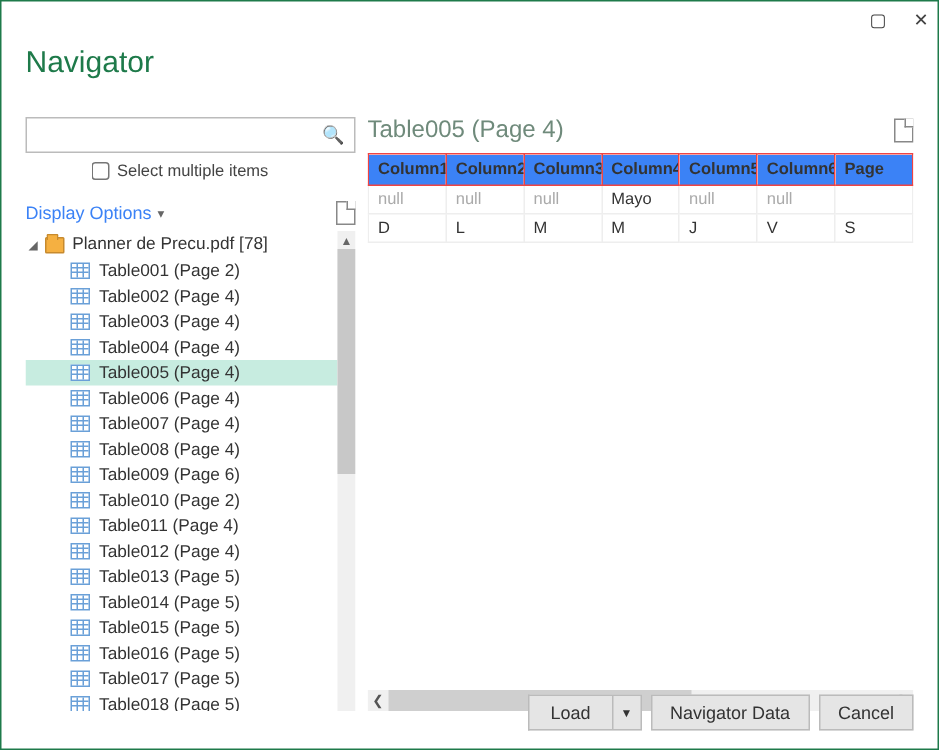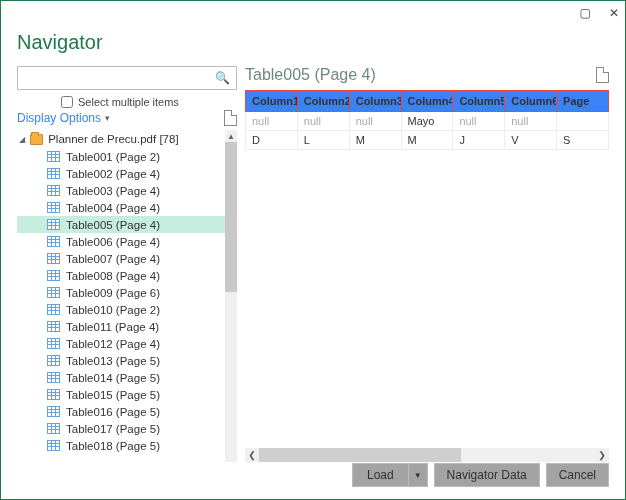--- a/index.html
+++ b/index.html
@@ -1,27 +1,27 @@
 <!DOCTYPE html>
 <html><head>
 <meta charset="utf-8">
 <style>
   * { box-sizing: border-box; font-family: "Segoe UI", Arial, sans-serif; }
   body { margin:0; background:#e8e8e8; width:626px; height:500px; overflow:hidden; }
   .app-border { border:1px solid #1e7a4a; width:626px; height:500px; background:#fff; position:relative; }
   .titlebar { height:24px; display:flex; justify-content:flex-end; align-items:center; padding:0 6px; gap:18px; color:#444; }
   .titlebar span { cursor:default; font-size:12px; }
   .dialog { padding:2px 16px 0 16px; }
-  .dlg-title { color:#1e7a4a; font-size:20px; font-weight:400; margin:4px 0 12px 0; }
+  .dlg-title { color:#1e7a4a; font-size:20px; font-weight:400; margin:4px 0 24px 0; }
   .main { display:flex; gap:8px; height:396px; }
   .left { width:220px; flex:none; display:flex; flex-direction:column; }
   .searchbox { display:flex; align-items:center; border:1px solid #bbb; height:24px; padding:0 6px; font-size:12px; color:#888; margin-bottom:6px; }
   .searchbox input { border:none; outline:none; flex:1; font-size:12px; height:20px; }
   .searchbox .searchicon { color:#555; font-size:12px; }
-  .chkrow { display:flex; align-items:center; font-size:11px; color:#444; margin-bottom:2px; gap:5px;padding-left:44px; }
+  .chkrow { display:flex; align-items:center; font-size:11px; color:#444; margin-bottom:14px; gap:5px;padding-left:44px; }
   .chkrow input { width:12px; height:12px; margin:0; }
   .display-row { display:flex; align-items:center; justify-content:space-between; font-size:12px; color:#3b82f6; margin-bottom:4px; }
   .display-row .drop { display:flex; align-items:center; gap:4px; }
   .display-row .drop::after { content:"▾"; font-size:9px; color:#666; }
   .tree-wrap { flex:1; overflow:hidden; position:relative; border-right:0; }
   .tree-scroll { position:absolute; right:0; top:0; bottom:0; width:12px; background:#f0f0f0; display:flex; flex-direction:column; align-items:center; }
   .tree-scroll .arrow { font-size:8px; color:#666; height:12px; display:flex; align-items:center; justify-content:center; }
   .tree-scroll .thumb { background:#c8c8c8; width:12px; height:150px; margin-top:0; }
   .tree { font-size:11.5px; color:#333; padding-right:12px; }
   .tree-root { display:flex; align-items:center; gap:5px; padding:3px 2px; }
@@ -44,21 +44,21 @@
   .grid-wrap { flex:1; border:0; position:relative; overflow:hidden; }
   .grid { border-collapse:collapse; font-size:11px; color:#333; width:100%; table-layout:fixed; }
   .grid th { background:#3b82f6; border:1px solid #ef4444; padding:4px 6px; text-align:left; font-weight:600; font-size:11px; overflow:hidden; white-space:nowrap; }
   .grid td { border:1px solid #eee; padding:3px 6px; height:18px; white-space:nowrap; overflow:hidden; }
   .grid td.null { color:#aaa; }
   .hscroll { position:absolute; left:0; right:0; bottom:0; height:14px; background:#f0f0f0; display:flex; align-items:center; }
   .hscroll .arrow { width:14px; text-align:center; font-size:9px; color:#555; }
   .hscroll .track { flex:1; height:14px; position:relative; }
   .hscroll .thumb { position:absolute; left:0; width:60%; height:14px; background:#cfcfcf; }
   .footer { position:absolute; bottom:0; left:0; right:0; padding:10px 16px 12px 16px; display:flex; justify-content:flex-end; gap:6px; border-top:0; }
-  .btn { border:1px solid #bbb; background:#a3a3a3; font-size:12px; color:#333; padding:4px 12px; height:24px; display:flex; align-items:center; }
+  .btn { border:1px solid #bbb; background:#e5e5e5; font-size:12px; color:#333; padding:4px 12px; height:24px; display:flex; align-items:center; }
   .btn-split { display:flex; }
   .btn-split .main-b { border-right:none; padding:4px 14px; }
   .btn-split .dd { border:1px solid #bbb; padding:4px 5px; font-size:8px; }
 </style>
 </head>
 <body>
 
 <div class="app-border">
   <div class="titlebar">
     <span>▢</span>

